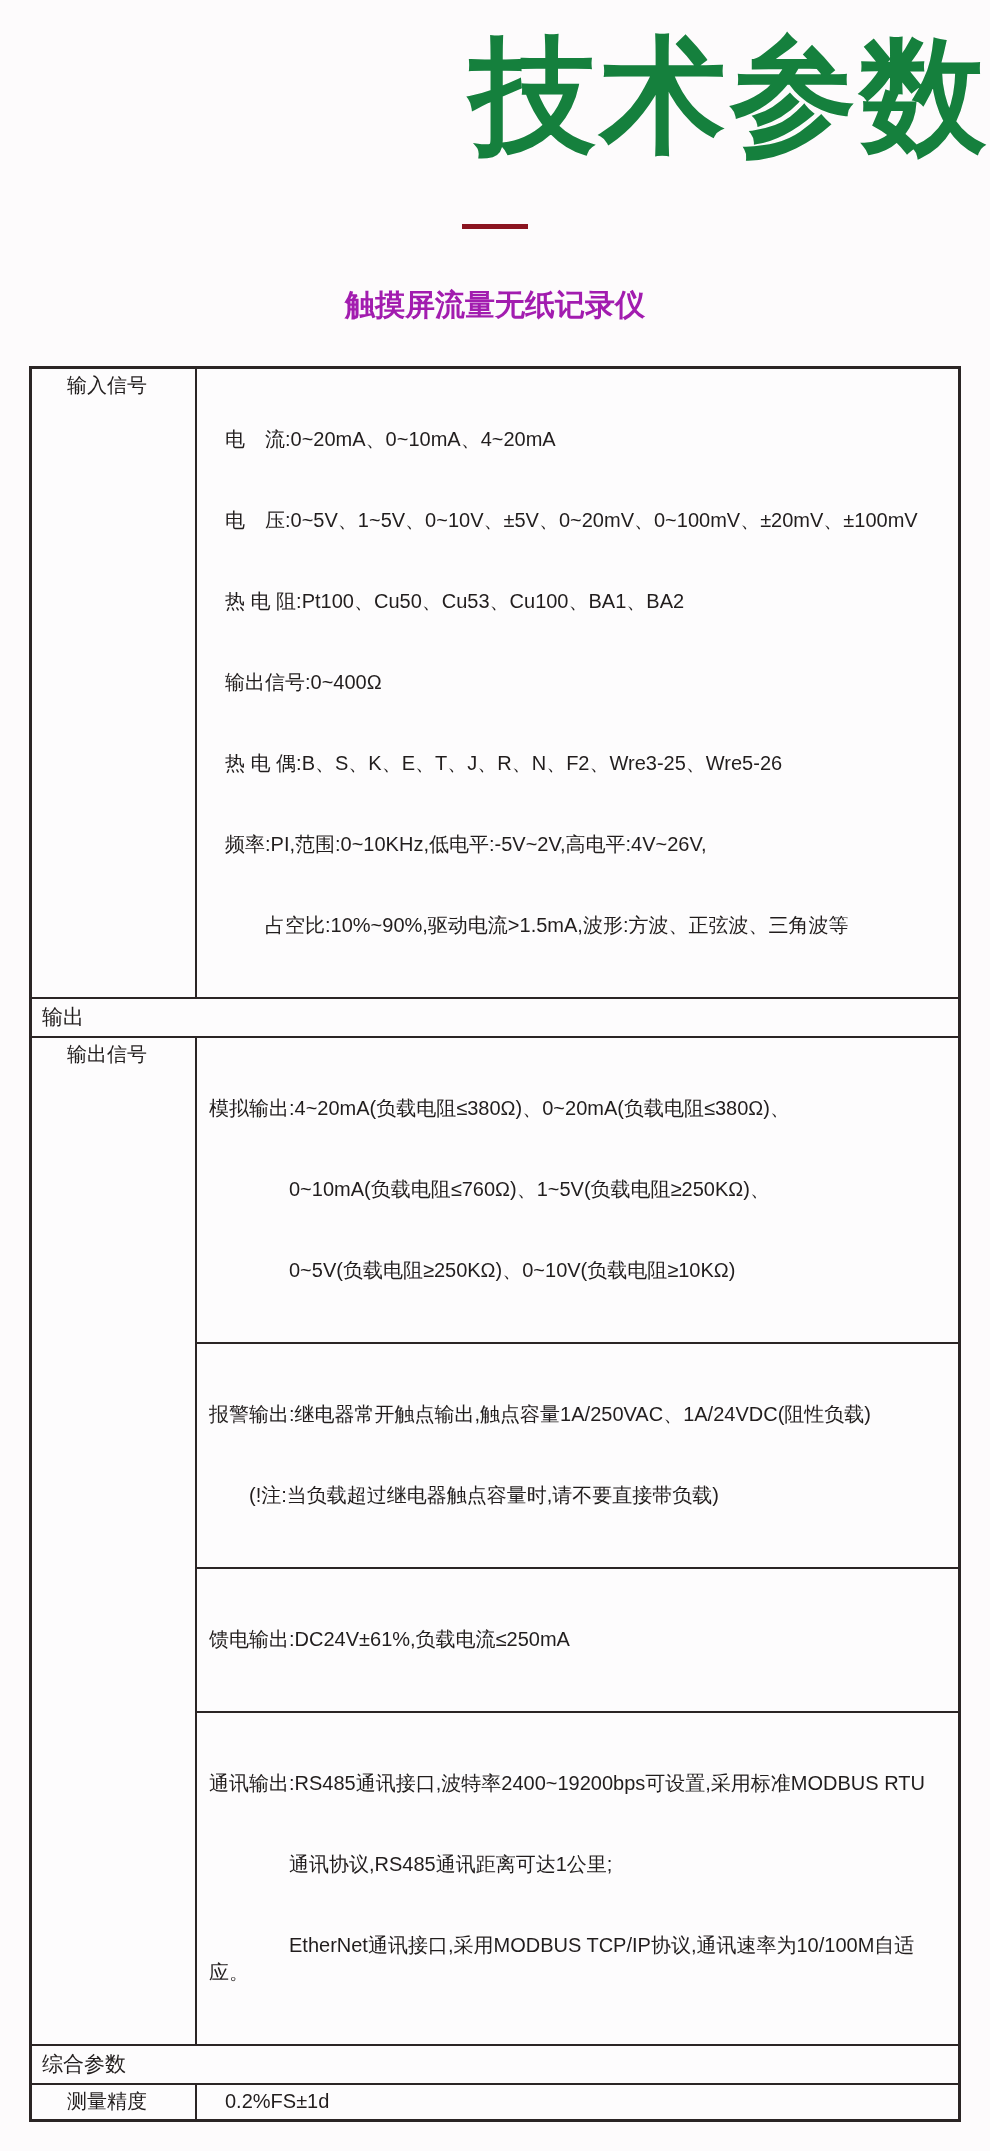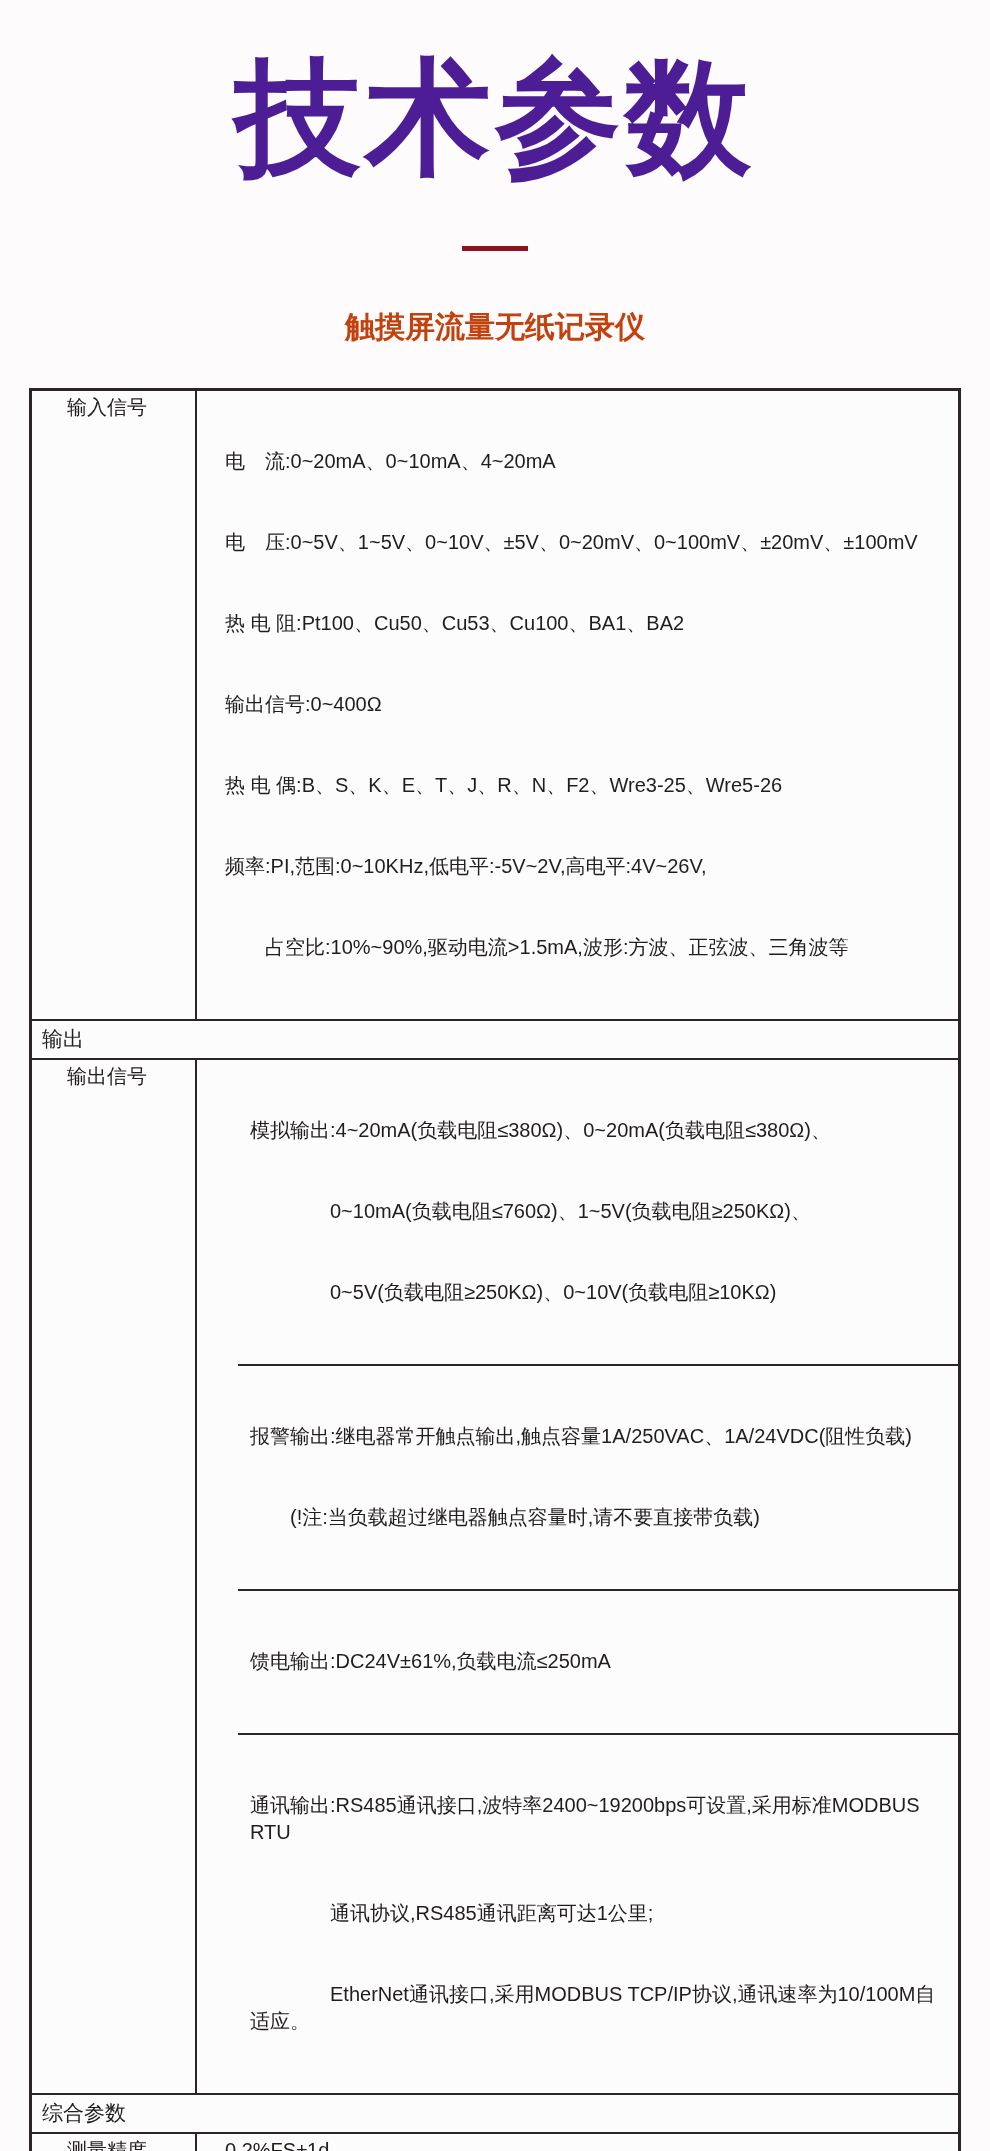--- a/index.html
+++ b/index.html
@@ -4,37 +4,37 @@
 <style>
   html,body{margin:0;padding:0;}
   body{
     width:990px; min-height:2151px;
     background:#fdfbfc; color:#211d1d;
     font-family:"Liberation Sans","DejaVu Sans",sans-serif;
     overflow-x:hidden;
   }
   
   .page-title{
-    margin-top:52px; text-align:center;
+    margin-top:30px; text-align:right;
     font-size:126px; font-weight:900; line-height:1.05;
-    letter-spacing:4px; color:#4c1d95;
+    letter-spacing:4px; color:#15803d;
   }
   .title-dash{width:66px; height:5px; margin:62px auto 0; background:#8b1420;}
-  .page-subtitle{margin-top:56px; text-align:center; font-size:30px; font-weight:700; color:#c2410c;}
+  .page-subtitle{margin-top:56px; text-align:center; font-size:30px; font-weight:700; color:#a21caf;}
   
   .box1{
     width:926px; margin:40px auto 0; border:3px solid #2b2525;
     background:#fdfcfd;
   }
   .sec{padding:4px 10px 5px; font-size:21px; border-bottom:2px solid #2b2525;}
   .row{display:flex; border-bottom:2px solid #2b2525;}
   .row:last-child{border-bottom:none;}
   .lbl{width:122px; flex:0 0 122px; border-right:2px solid #2b2525; padding:3px 6px 3px 8px; font-size:20px; line-height:26px;margin-left:27px;}
   .val{flex:1; padding:3px 8px 4px 28px; font-size:20px; line-height:27px; white-space:pre-wrap;}
-  .subcol{flex:1; display:flex; flex-direction:column;padding-left:41px;}
+  .subcol{flex:1; display:flex; flex-direction:column;}
   .sub{border-bottom:2px solid #2b2525; padding:3px 8px 4px 12px; font-size:20px; line-height:27px; white-space:pre-wrap;}
   .sub:last-child{border-bottom:none;}
 </style>
 </head>
 <body>
 
 <div class="page-title">技术参数</div>
 <div class="title-dash"></div>
 <div class="page-subtitle">触摸屏流量无纸记录仪</div>
 

